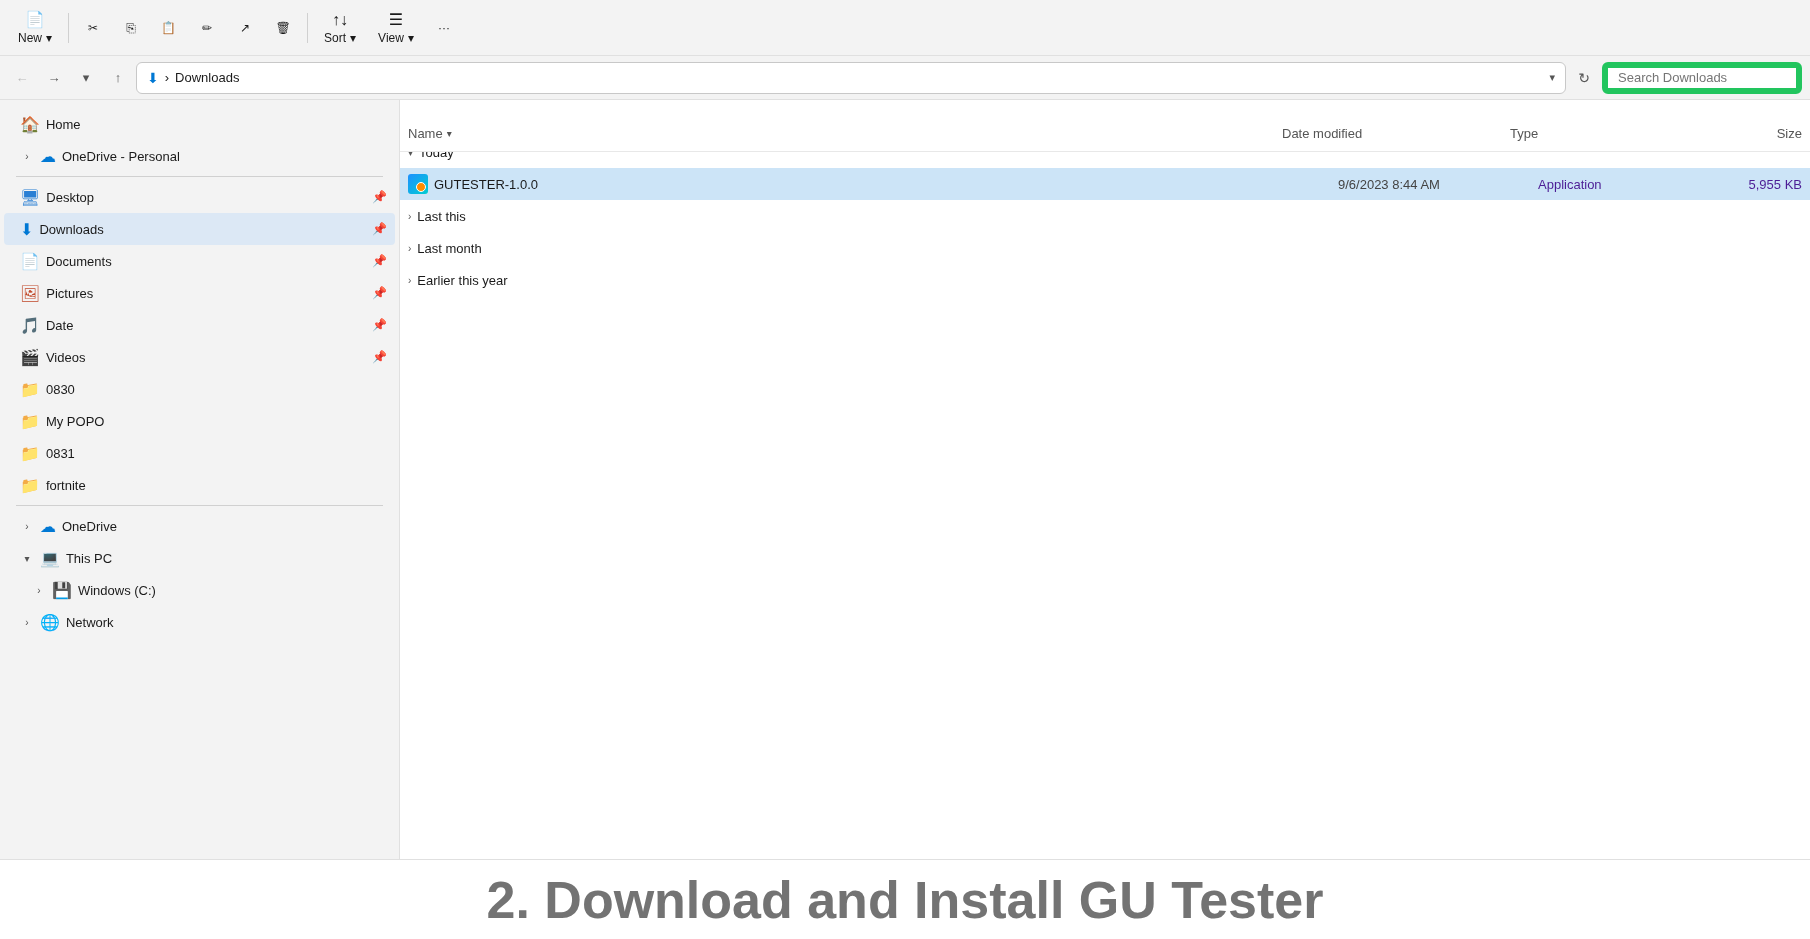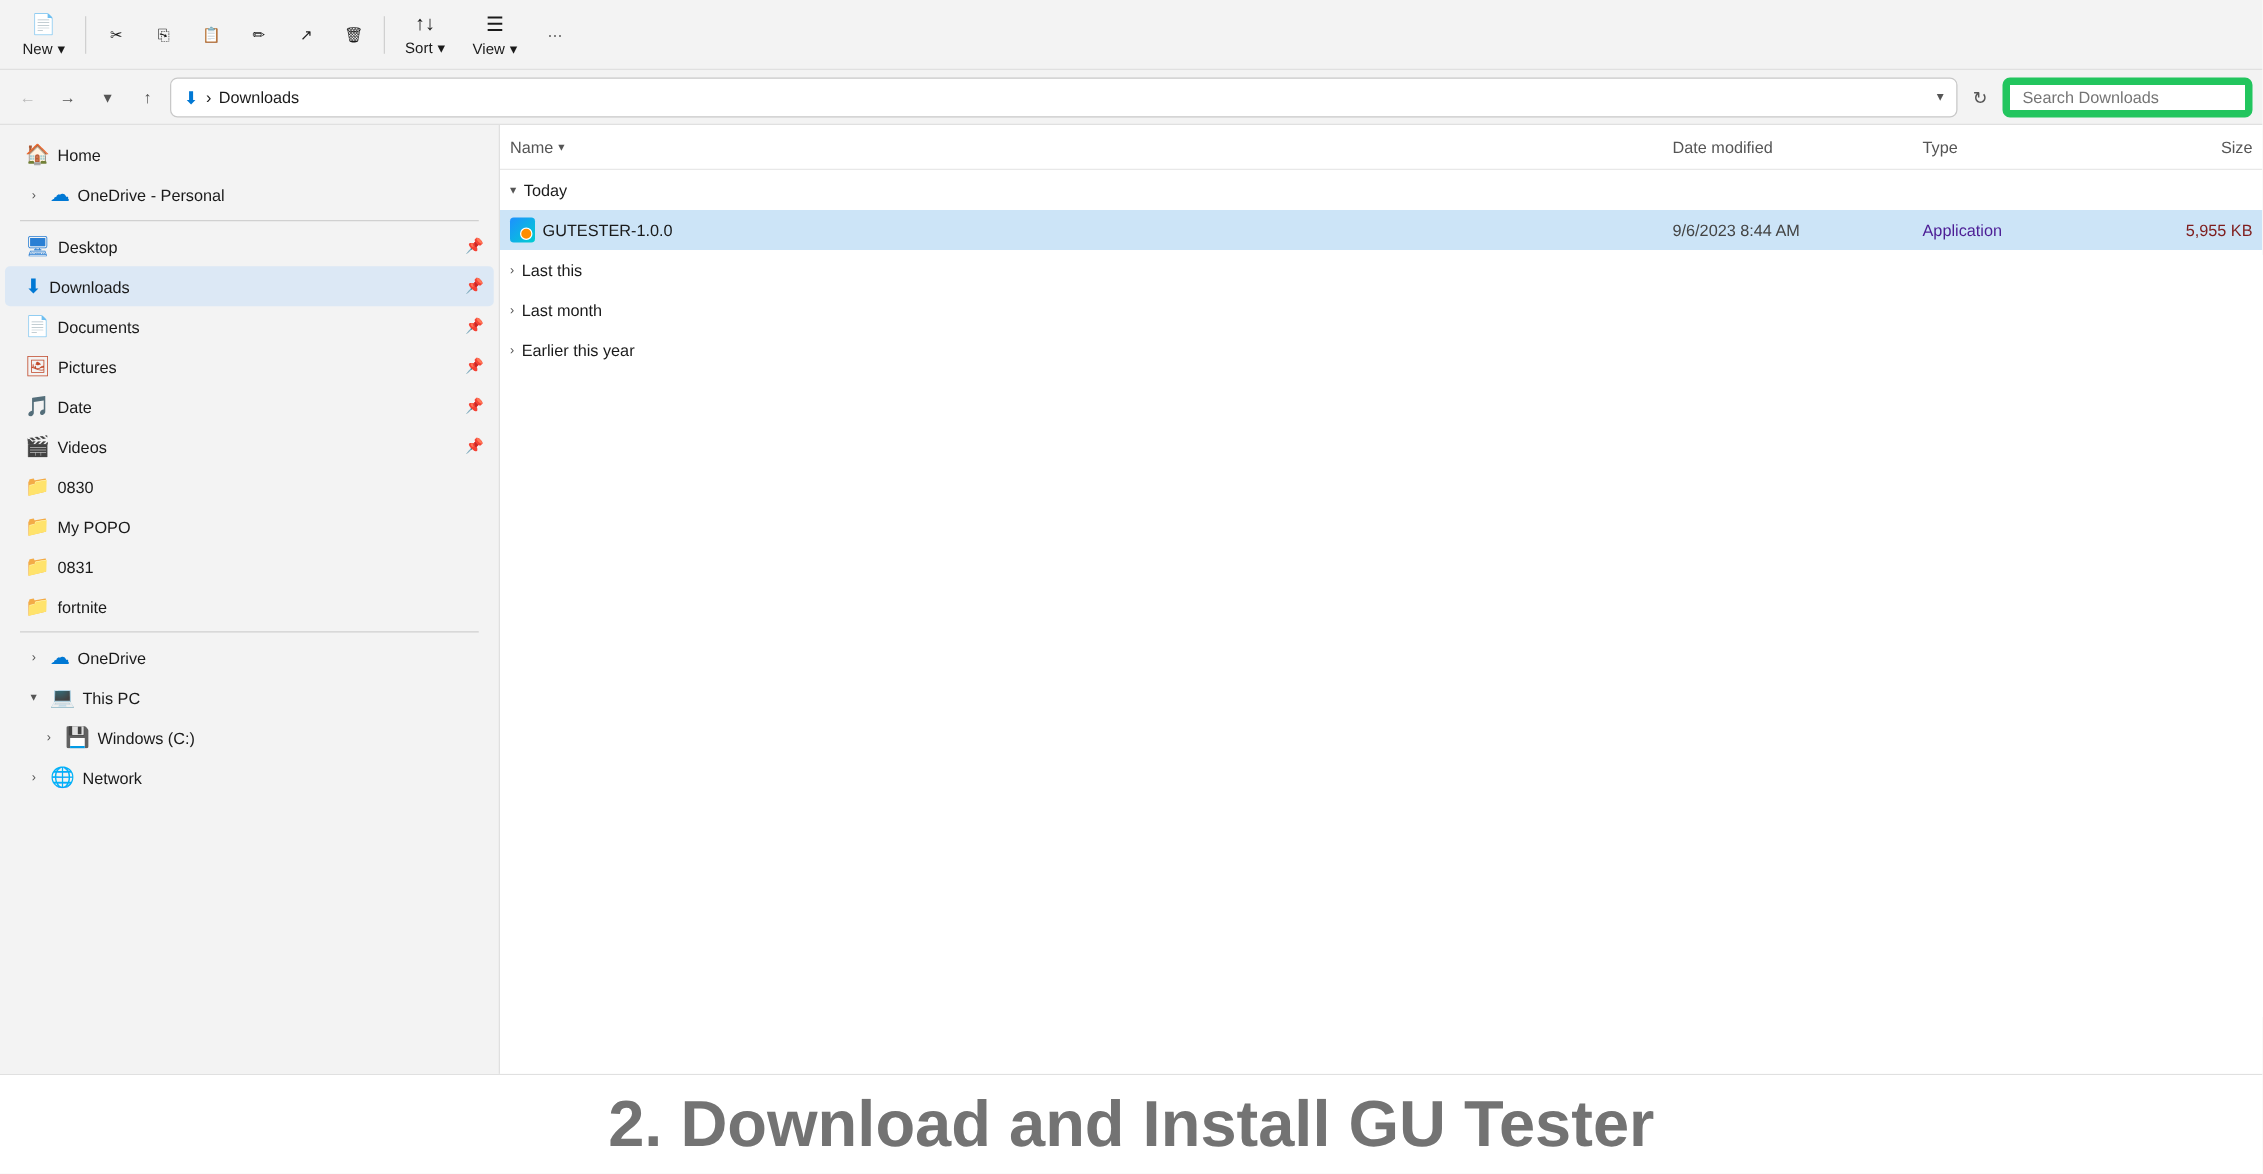--- a/index.html
+++ b/index.html
@@ -165,22 +165,23 @@
       background: white;
       overflow-y: auto;
     }
     .file-header {
       display: flex;
       align-items: center;
       height: 36px;
       border-bottom: 1px solid #e8e8e8;
       background: white;
       position: sticky;
-      top: 0;
+      top: 16px;
       z-index: 10;
+      gap: 28px;
     }
     .file-header-col {
       display: flex;
       align-items: center;
       gap: 4px;
       height: 100%;
       padding: 0 8px;
       color: #555;
       font-size: 13px;
       cursor: pointer;
@@ -211,21 +212,21 @@
     }
     .file-row.selected { background: #cce4f7; }
     .file-row .col-name {
       display: flex;
       align-items: center;
       gap: 6px;
       padding: 0 8px;
     }
     .file-row .col-date { padding: 0 8px; color: #444; }
     .file-row .col-type { padding: 0 8px; color: #4c1d95; }
-    .file-row .col-size { padding: 0 8px; color: #7f1d1d; text-align: right; }
+    .file-row .col-size { padding: 0 8px; color: #4c1d95; text-align: right; }
 
     
     .bottom-text-area {
       height: 80px;
       background: white;
       display: flex;
       align-items: center;
       justify-content: center;
       border-top: 1px solid #e0e0e0;
     }

